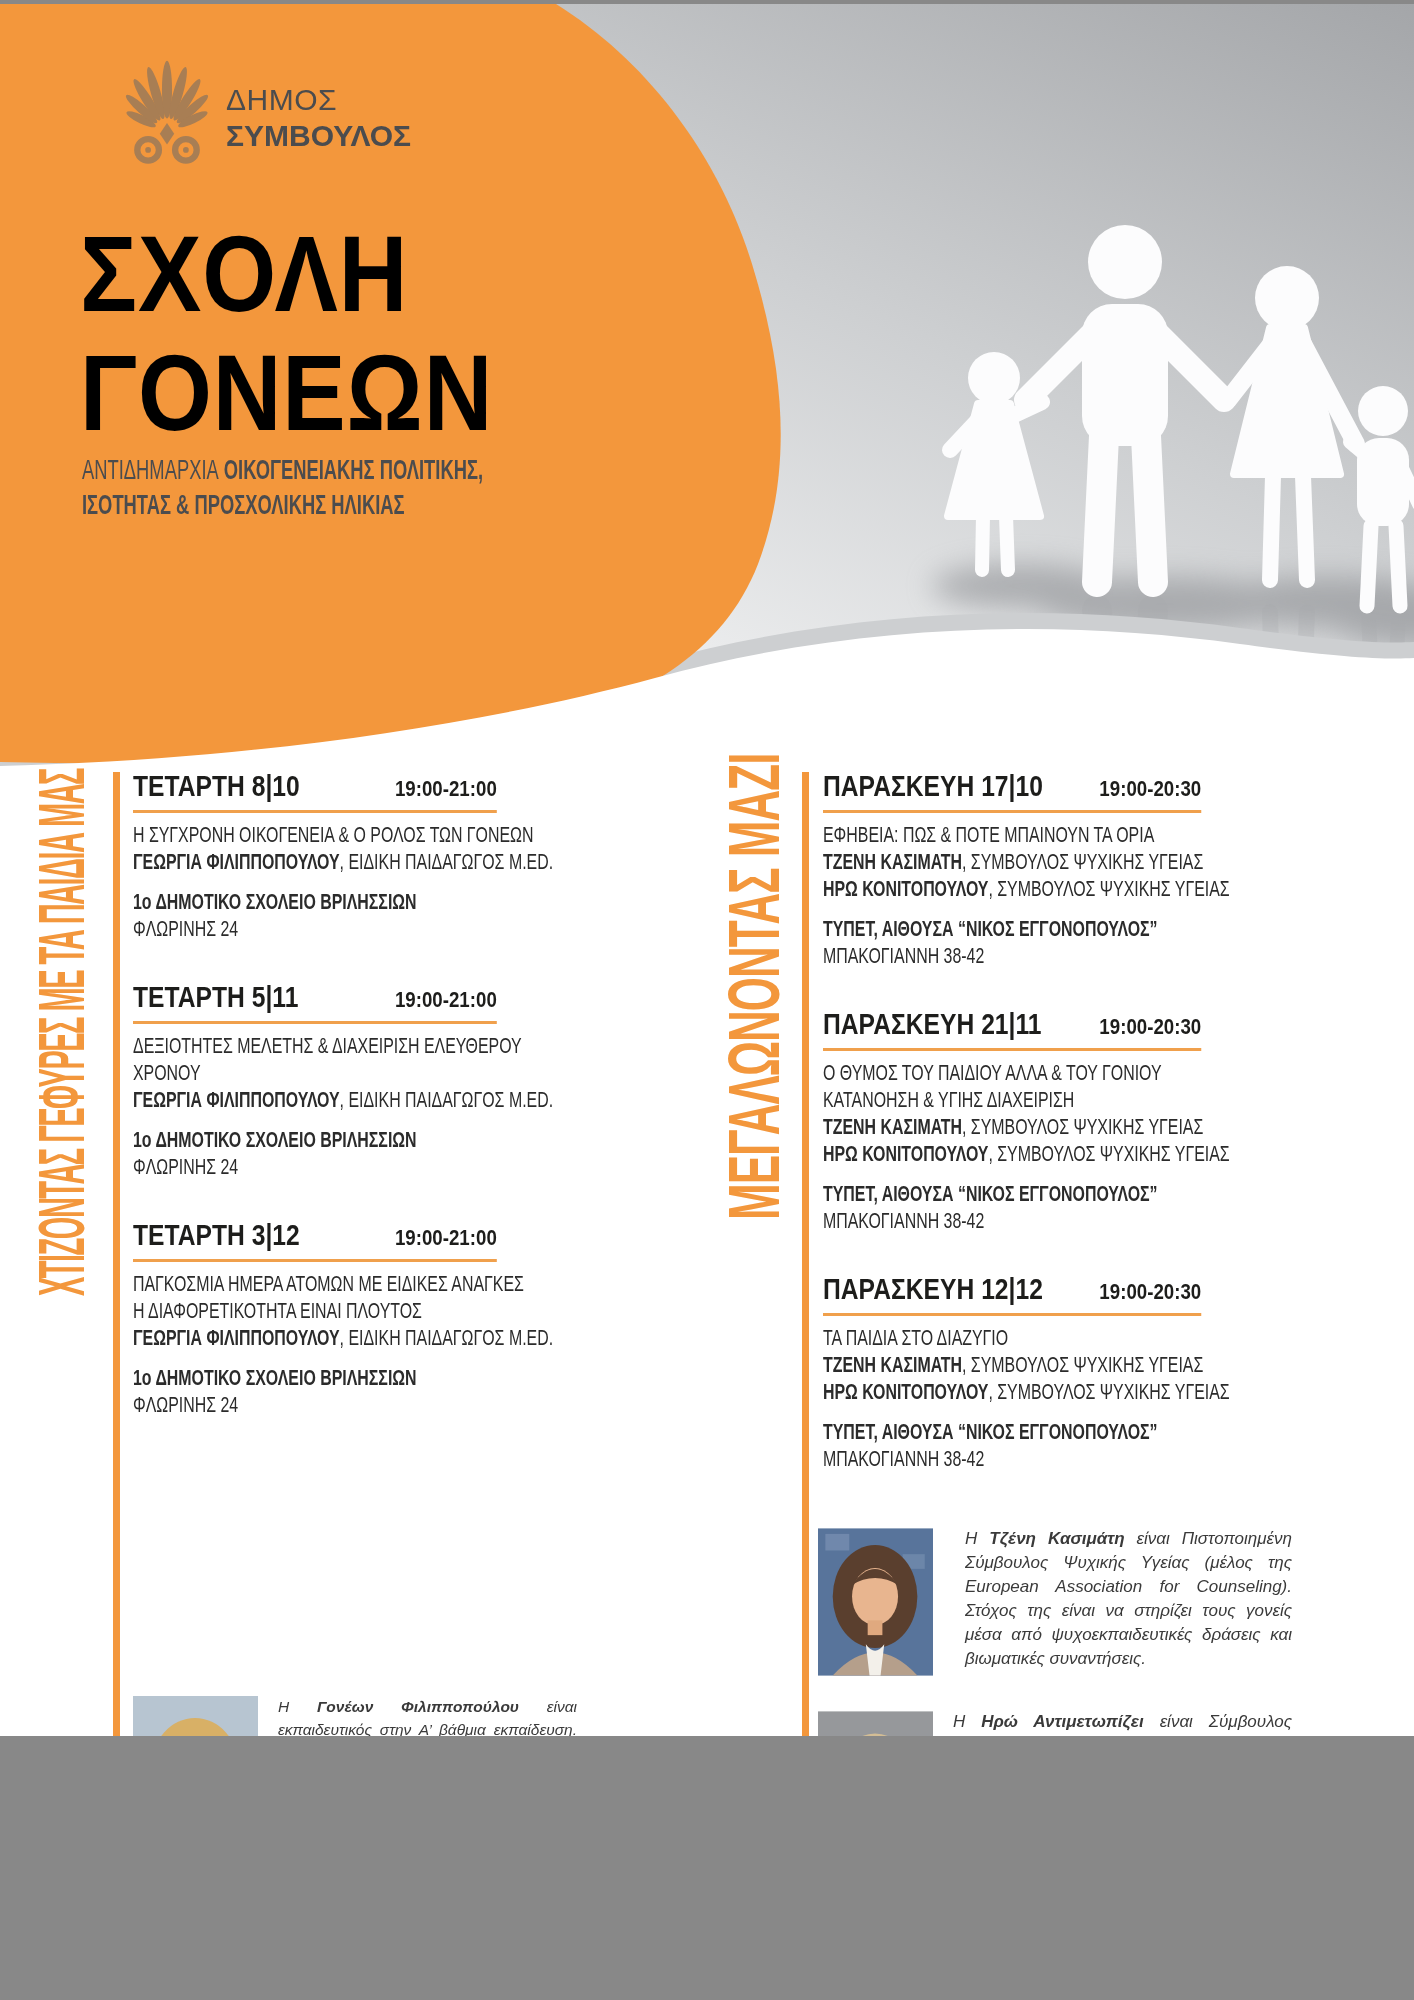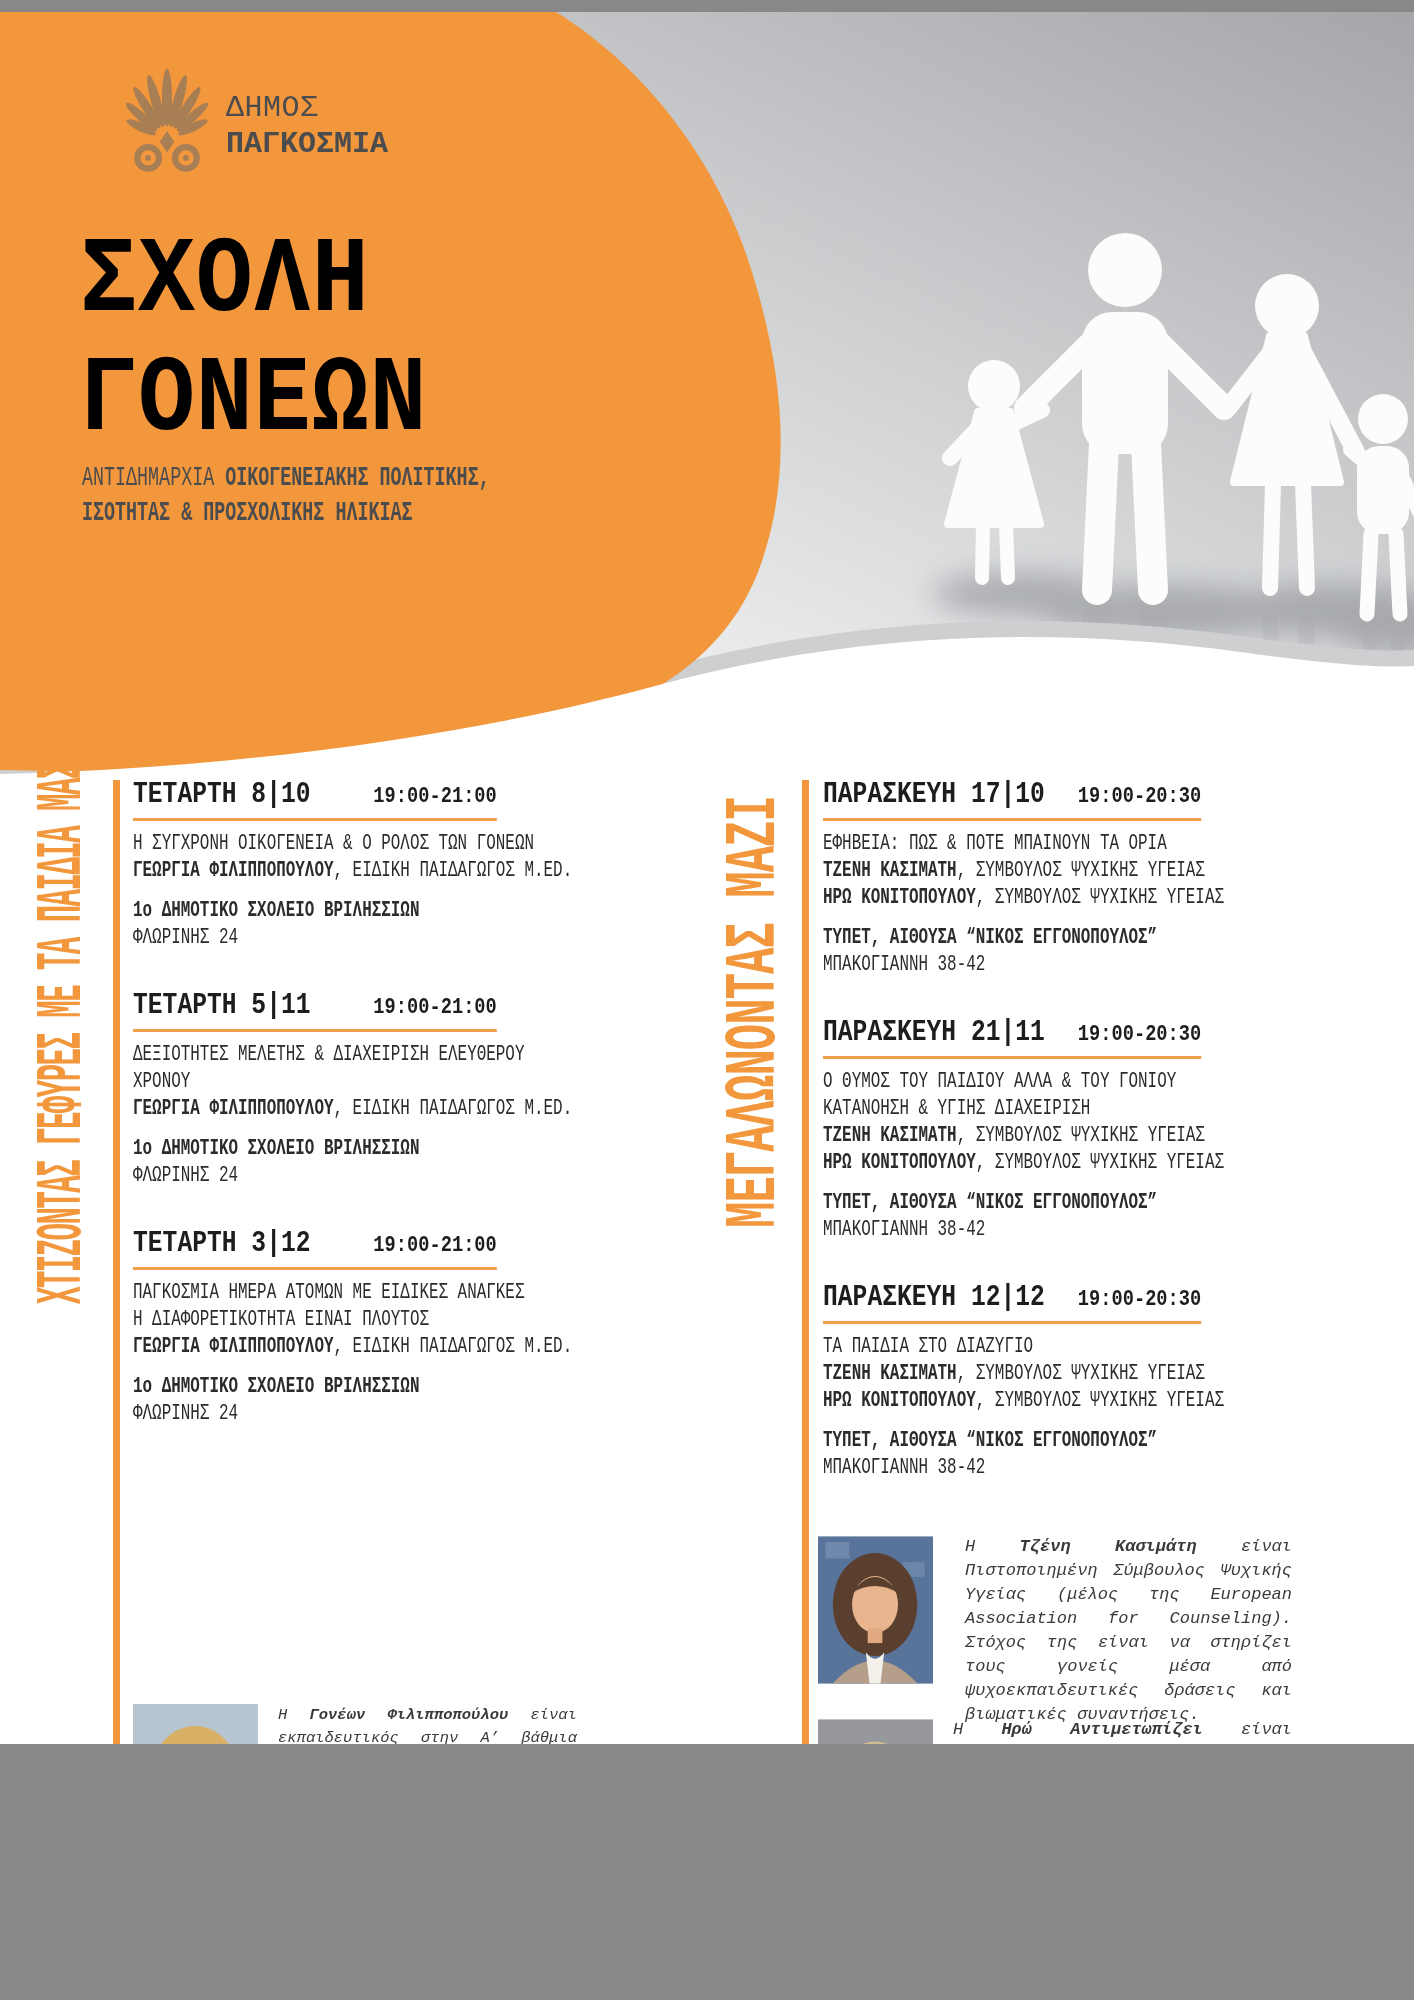--- a/index.html
+++ b/index.html
@@ -1,19 +1,19 @@
 <!DOCTYPE html>
 <html lang="el"><head>
 <meta charset="utf-8">
 <style>
   html,body{margin:0;padding:0;background:#888;}
   .poster{
-    position:relative;width:1414px;height:1732px;margin:12px auto;
+    position:relative;width:1414px;height:1732px;margin:4px auto;
     background:#ffffff;overflow:hidden;
-    font-family:Liberation Mono, monospace;
+    font-family:Liberation Sans, sans-serif;
     -webkit-font-smoothing:antialiased;
   }
   
   .hdr-svg{position:absolute;left:0;top:0;}
   .logo-text{position:absolute;left:226px;top:78px;color:#4B4C4E;line-height:36px;font-size:30px;letter-spacing:.5px;}
   .logo-text .l2{font-weight:bold;letter-spacing:0;}
   .main-title{position:absolute;left:80px;top:210px;color:#000000;font-weight:800;font-size:108px;line-height:119px;letter-spacing:1px;}
   .main-title .tline{display:block;transform:scaleX(.88);transform-origin:0 0;white-space:nowrap;}
   .subtitle{position:absolute;left:82px;top:449px;color:#4B4C4E;font-size:27px;line-height:35px;font-weight:bold;}
   .subtitle .sline{display:block;transform:scaleX(.68);transform-origin:0 0;white-space:nowrap;}
@@ -164,21 +164,21 @@
       <path d="M50,74 l8,12 -8,12 -8,-12 Z"></path>
       <circle cx="29" cy="104" r="12" fill="none" stroke="#A87E54" stroke-width="7"></circle>
       <circle cx="29" cy="104" r="3.2"></circle>
       <circle cx="71" cy="104" r="12" fill="none" stroke="#A87E54" stroke-width="7"></circle>
       <circle cx="71" cy="104" r="3.2"></circle>
     </g>
   </svg>
 
   <div class="logo-text">
     <div class="l1">ΔΗΜΟΣ</div>
-    <div class="l2">ΠΑΓΚΟΣΜΙΑ</div>
+    <div class="l2">ΣΥΜΒΟΥΛΟΣ</div>
   </div>
 
   <h1 class="main-title" style="margin:0;">
     <span class="tline">ΣΧΟΛΗ</span>
     <span class="tline">ΓΟΝΕΩΝ</span>
   </h1>
 
   <div class="subtitle">
     <span class="sline"><span class="reg">ΑΝΤΙΔΗΜΑΡΧΙΑ</span> <span>ΟΙΚΟΓΕΝΕΙΑΚΗΣ ΠΟΛΙΤΙΚΗΣ,</span></span>
     <span class="sline">ΙΣΟΤΗΤΑΣ &amp; ΠΡΟΣΧΟΛΙΚΗΣ ΗΛΙΚΙΑΣ</span>

